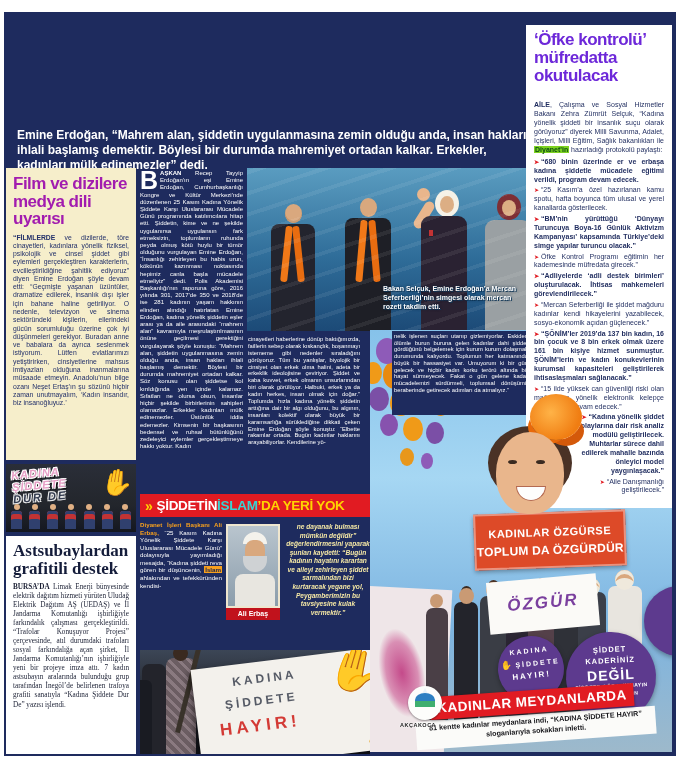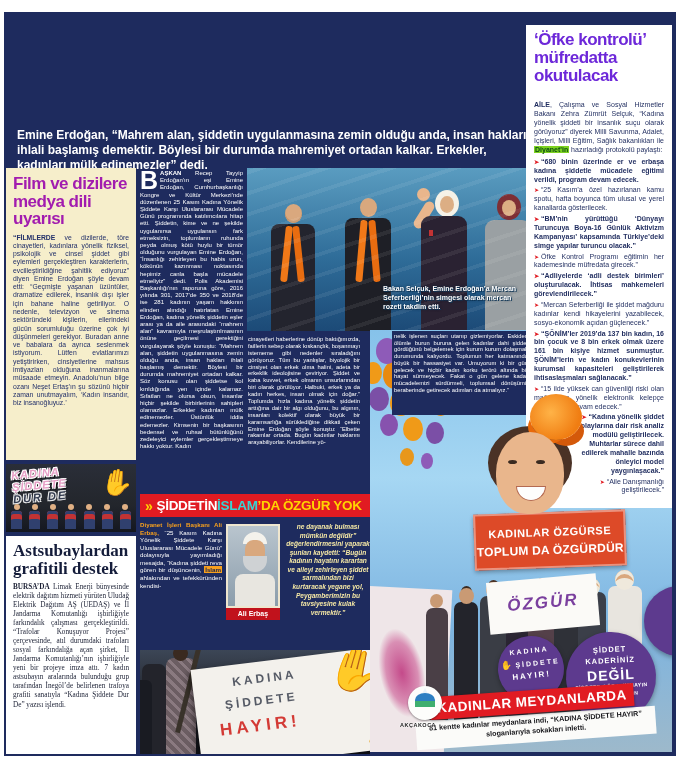--- a/index.html
+++ b/index.html
@@ -350,21 +350,21 @@
     <span data-name="article-text">cinayetleri haberlerine dönüp baktığımızda, faillerin sebep olarak kıskançlık, boşanmayı istememe gibi nedenler sıraladığını görüyoruz. Tüm bu yanlışlar, biyolojik bir cinsiyet olan erkek olma halini, adeta bir erkeklik ideolojisine çeviriyor. Şiddet ve kaba kuvvet, erkek olmanın unsurlarından biri olarak görülüyor. Halbuki, erkek ya da kadın herkes, insan olmak için doğar.”</span>
     <span data-name="article-text">Toplumda hızla kadına yönelik şiddetin arttığına dair bir algı olduğunu, bu algının, insanları kolektif olarak büyük bir karamsarlığa sürüklediğine dikkati çeken Emine Erdoğan şöyle konuştu: “Elbette rakamlar ortada. Bugün kadınlar haklarını arayabiliyorlar. Kendilerine yö-</span>
   </div>
 
   <div class="abs col3" data-name="article-column-3">nelik işlenen suçları utanıp gizlemiyorlar. Eskiden ölümle burun buruna gelen kadınlar dahi şiddet gördüğünü belgelemek için kurum kurum dolaşmak durumunda kalıyordu. Toplumun her katmanında büyük bir hassasiyet var. Umuyorum ki bir gün gelecek ve hiçbir kadın korku terörü altında bir hayat sürmeyecek. Fakat o gün gelene kadar mücadelemizi sürdürmeli, toplumsal dönüşümü beraberinde getirecek adımları da atmalıyız.”</div>
 
   <div class="abs islam-head" data-name="islam-section-header">
     <span class="chev" data-name="double-chevron-icon">»</span>
     <span class="tw" data-name="islam-title-white">ŞİDDETİN </span>
     <span class="tc" data-name="islam-title-cyan">İSLAM</span>
-    <span class="ty" data-name="islam-title-yellow">’DA ÖZGÜR YOK</span>
+    <span class="ty" data-name="islam-title-yellow">’DA YERİ YOK</span>
   </div>
   <div class="abs islam-left" data-name="islam-left-text">
     <span class="is-lead" data-name="islam-lead">Diyanet İşleri Başkanı Ali Erbaş,</span><span data-name="islam-text"> “25 Kasım Kadına Yönelik Şiddete Karşı Uluslararası Mücadele Günü” dolayısıyla yayımladığı mesajda, “Kadına şiddeti reva gören bir düşüncenin, </span><span class="is-hl" data-name="islam-highlight">İslam</span><span data-name="islam-text"> ahlakından ve tefekküründen kendisi-</span>
   </div>
   <div class="abs erbas" data-name="ali-erbas-photo">
     <span style="position:absolute;left:15px;top:6px;width:24px;height:12px;border-radius:12px 12px 0 0;background:#f4f2ec;"></span>
     <span style="position:absolute;left:17px;top:14px;width:20px;height:24px;border-radius:40%;background:#d9a87e;"></span>
     <span style="position:absolute;left:15px;top:30px;width:24px;height:16px;border-radius:0 0 12px 12px;background:#cfd2d4;"></span>
     <span style="position:absolute;left:7px;top:48px;width:40px;height:32px;border-radius:8px 8px 0 0;background:#e8e6e0;"></span>
   </div>

